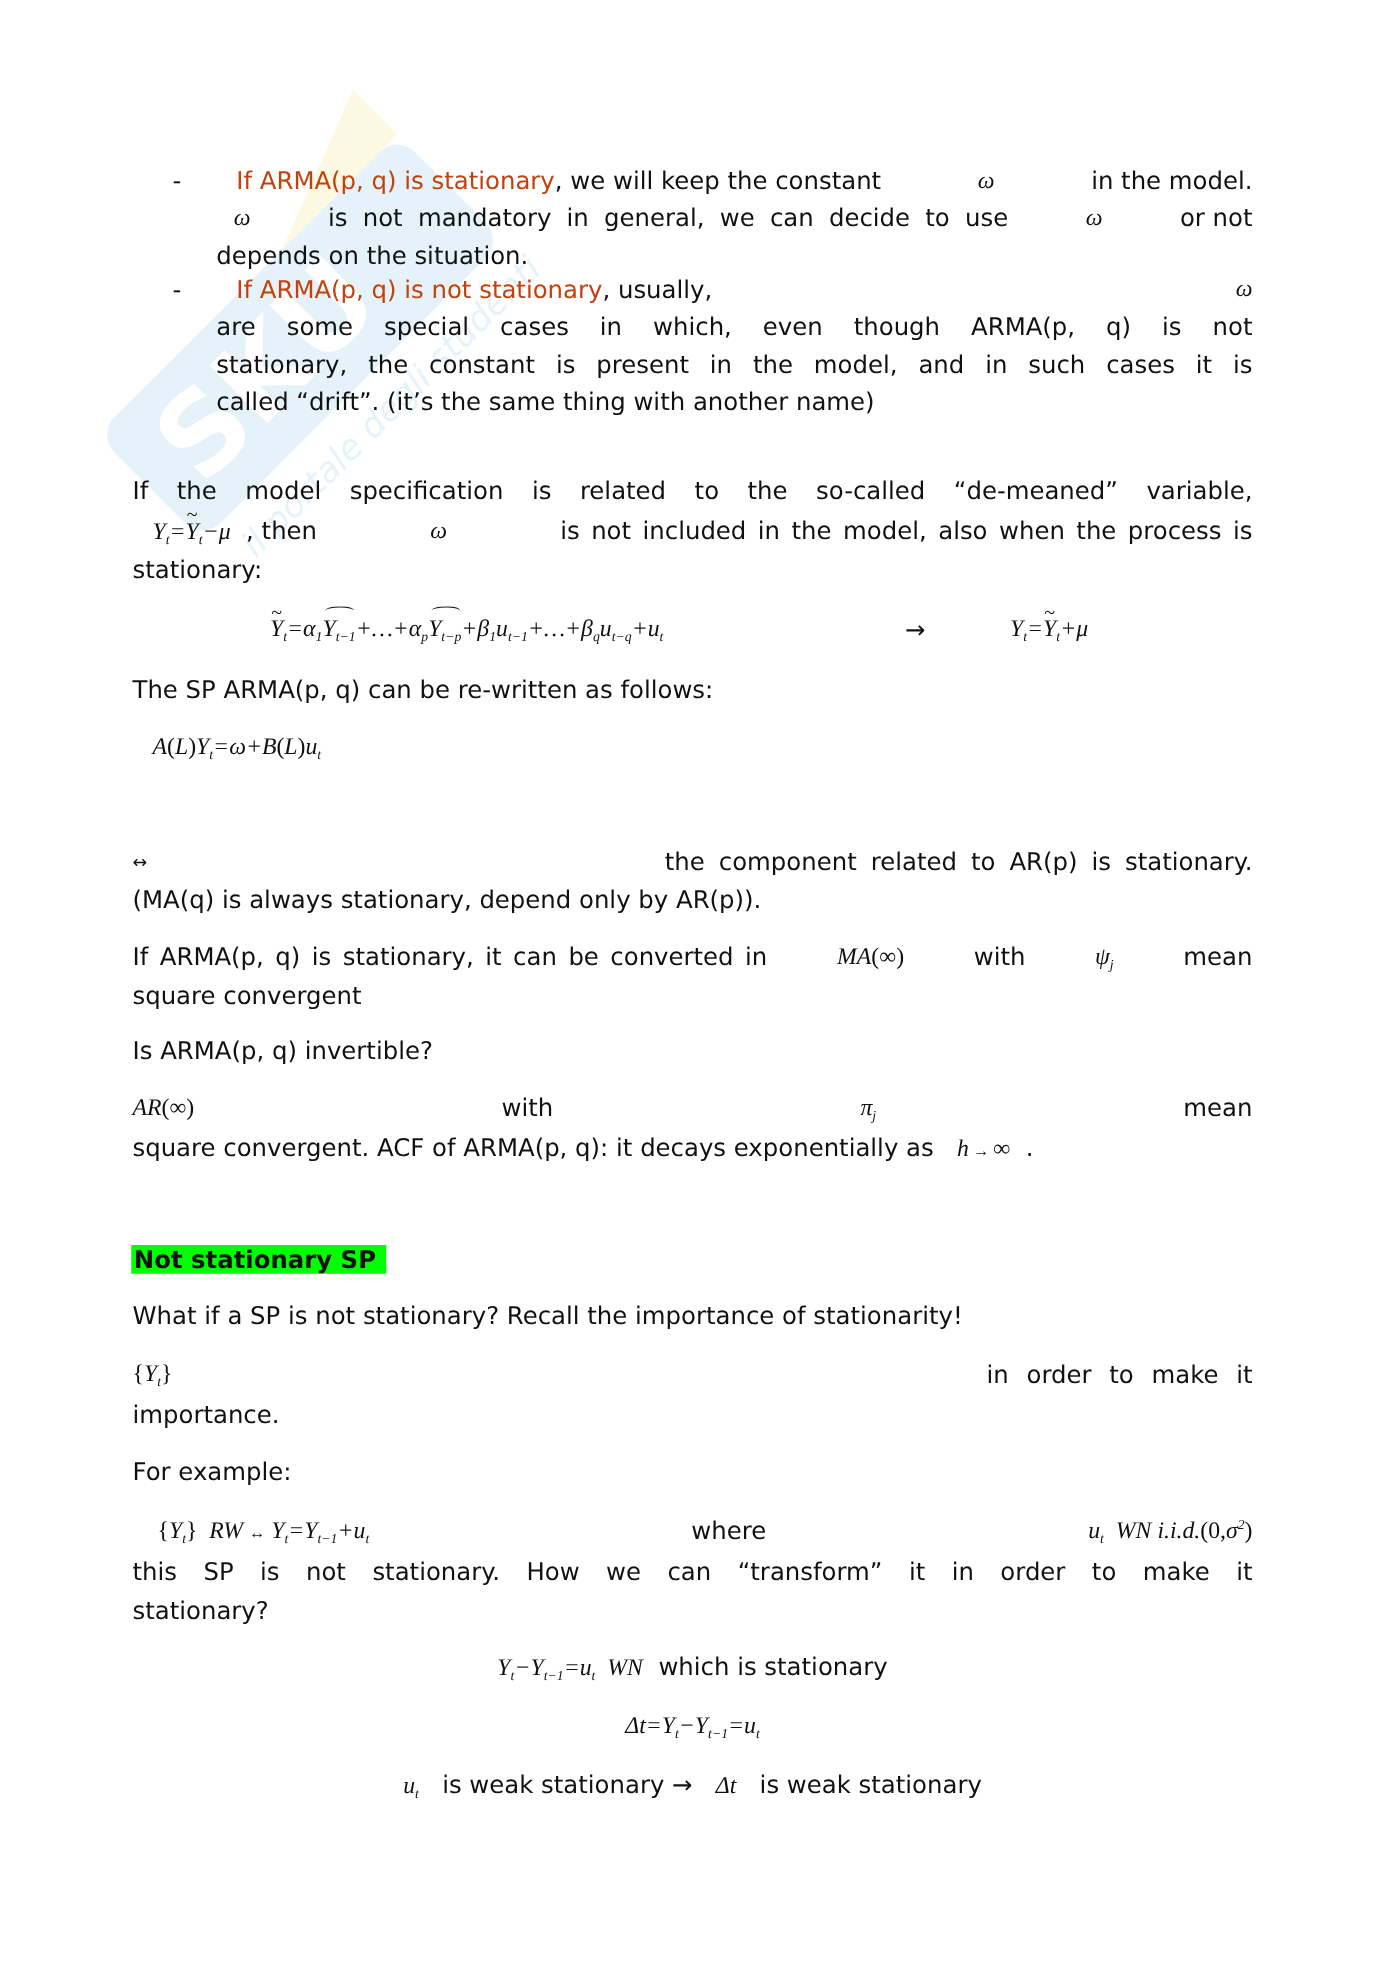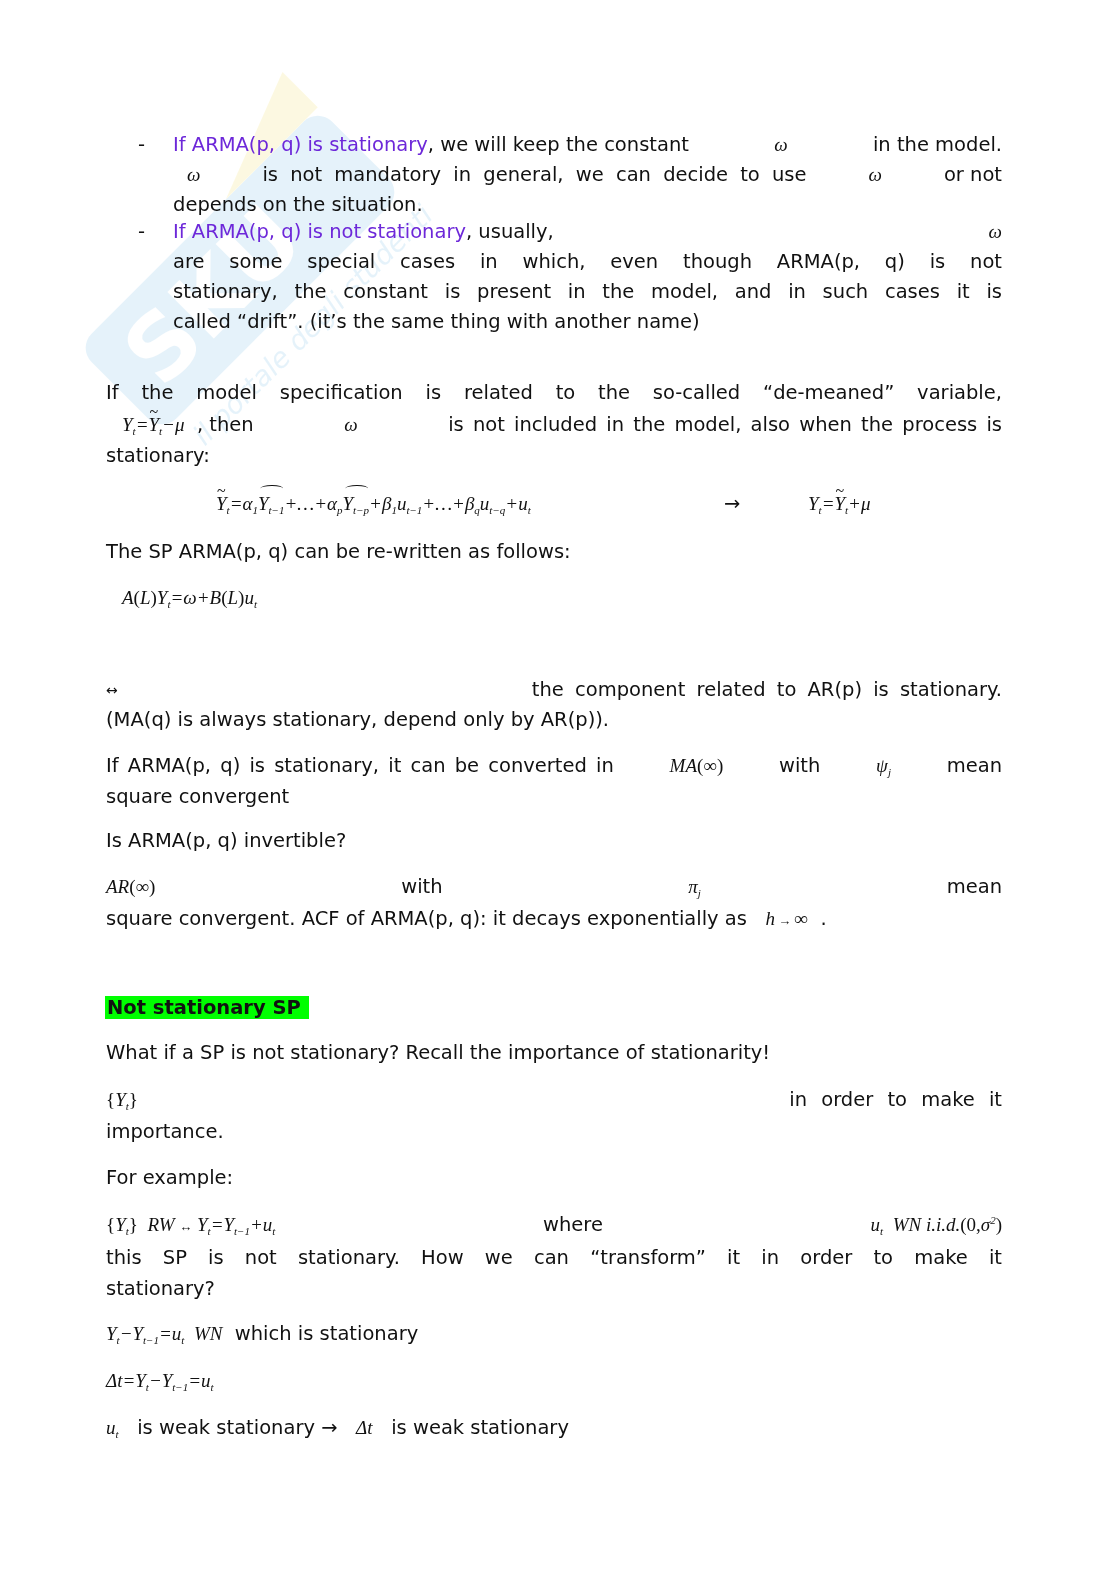--- a/index.html
+++ b/index.html
@@ -7,33 +7,33 @@
     width: 1116px; height: 1579px; position: relative; overflow: hidden;
     font-family: "DejaVu Sans", sans-serif; color: #111111; font-size: 19.5px;
   }
   .watermark {
     position: absolute; left: 30px; top: 60px; width: 420px; height: 420px;
     pointer-events: none; opacity: 0.22;
   }
   .page { position: absolute; left: 106px; top: 0; width: 896px; }
   .line { position: absolute; white-space: nowrap; line-height: 30px; }
   .just { display: flex; justify-content: space-between; width: 100%; }
-  .red { color: #6d28d9; }
+  .red { color: #c2410c; margin-left: 16px; }
   .m { font-family: "Liberation Serif", "DejaVu Serif", serif; font-style: italic; font-size: 19px; }
   .m .up { font-style: normal; }
   sub { font-size: 11px; vertical-align: -4px; line-height: 0; }
   sup { font-size: 11px; vertical-align: 7px; line-height: 0; }
   .tilde { position: relative; display: inline-block; }
   .tilde::before { content: "~"; position: absolute; left: 1px; top: -13px; font-style: normal; font-size: 16px; }
   .wtilde { position: relative; display: inline-block; }
   .wtilde::before { content: ""; position: absolute; left: 2px; right: 2px; top: -4px; height: 6px;
     border-top: 1.5px solid #111; border-radius: 50% 50% 0 0; transform: skewX(-10deg); }
   .bullet { position: absolute; left: 32px; }
   .highlight { background: #00ff00; font-weight: bold; padding: 0 8px 0 2px; }
-  .center { left: 0; width: 896px; text-align: left; }
+  .center { left: 0; width: 896px; text-align: center; }
 </style>
 </head>
 <body>
 
 <svg class="watermark" viewBox="0 0 420 420">
   <g transform="rotate(-45 210 210)">
     <rect x="40" y="150" width="340" height="120" rx="20" fill="#8ec8ea"></rect>
     <text x="70" y="240" font-size="90" font-weight="bold" fill="#ffffff" font-family="DejaVu Sans, sans-serif">SKU</text>
     <path d="M250 150 L380 150 L380 100 Z" fill="#f5e27a"></path>
     <text x="60" y="310" font-size="28" fill="#8ec8ea" font-family="DejaVu Sans, sans-serif" font-style="italic">il portale degli studenti</text>
@@ -133,21 +133,21 @@
       <span class="m"><span class="up">{</span>Y<sub>t</sub><span class="up">}</span></span>
       <span style="word-spacing:8px">in order to make it</span>
     </div>
   </div>
   <div class="line" style="top:1117px; left:0">importance.</div>
 
   <div class="line" style="top:1163px; left:0">For example:</div>
 
   <div class="line" style="top:1210px; left:0; width:896px">
     <div class="just">
-      <span class="m" style="margin-left:0"><span class="up">{</span>Y<sub>t</sub><span class="up">}</span>&nbsp; RW <span class="up" style="font-size:13px">↔</span> Y<sub>t</sub>=Y<sub>t−1</sub>+u<sub>t</sub></span>
+      <span class="m" style="margin-left:20px"><span class="up">{</span>Y<sub>t</sub><span class="up">}</span>&nbsp; RW <span class="up" style="font-size:13px">↔</span> Y<sub>t</sub>=Y<sub>t−1</sub>+u<sub>t</sub></span>
       <span>where</span>
       <span class="m">u<sub>t</sub>&nbsp; WN i.i.d.<span class="up">(0,</span>σ<sup>2</sup><span class="up">)</span></span>
     </div>
   </div>
   <div class="line" style="top:1243px; left:0; width:896px; text-align:justify; text-align-last:justify">this SP is not stationary. How we can “transform” it in order to make it</div>
   <div class="line" style="top:1274px; left:0">stationary?</div>
 
   <div class="line center" style="top:1319px">
     <span class="m">Y<sub>t</sub>−Y<sub>t−1</sub>=u<sub>t</sub>&nbsp; WN</span>&nbsp;&nbsp;<span>which is stationary</span>
   </div>

